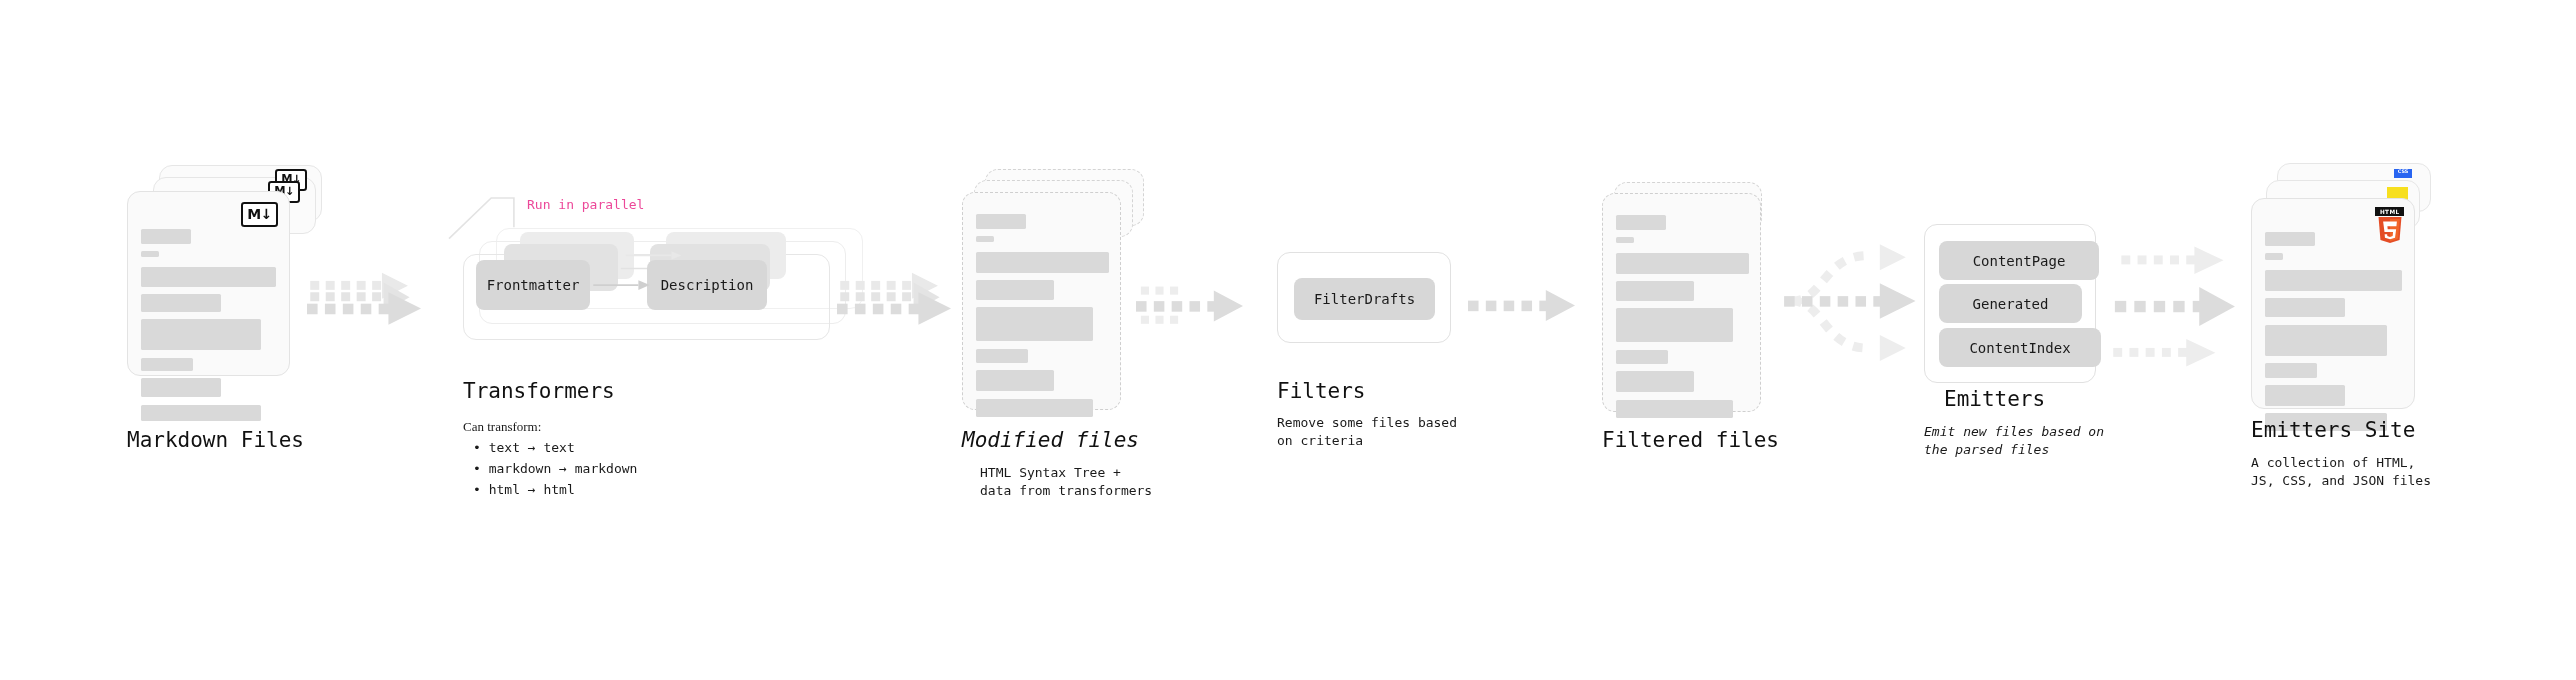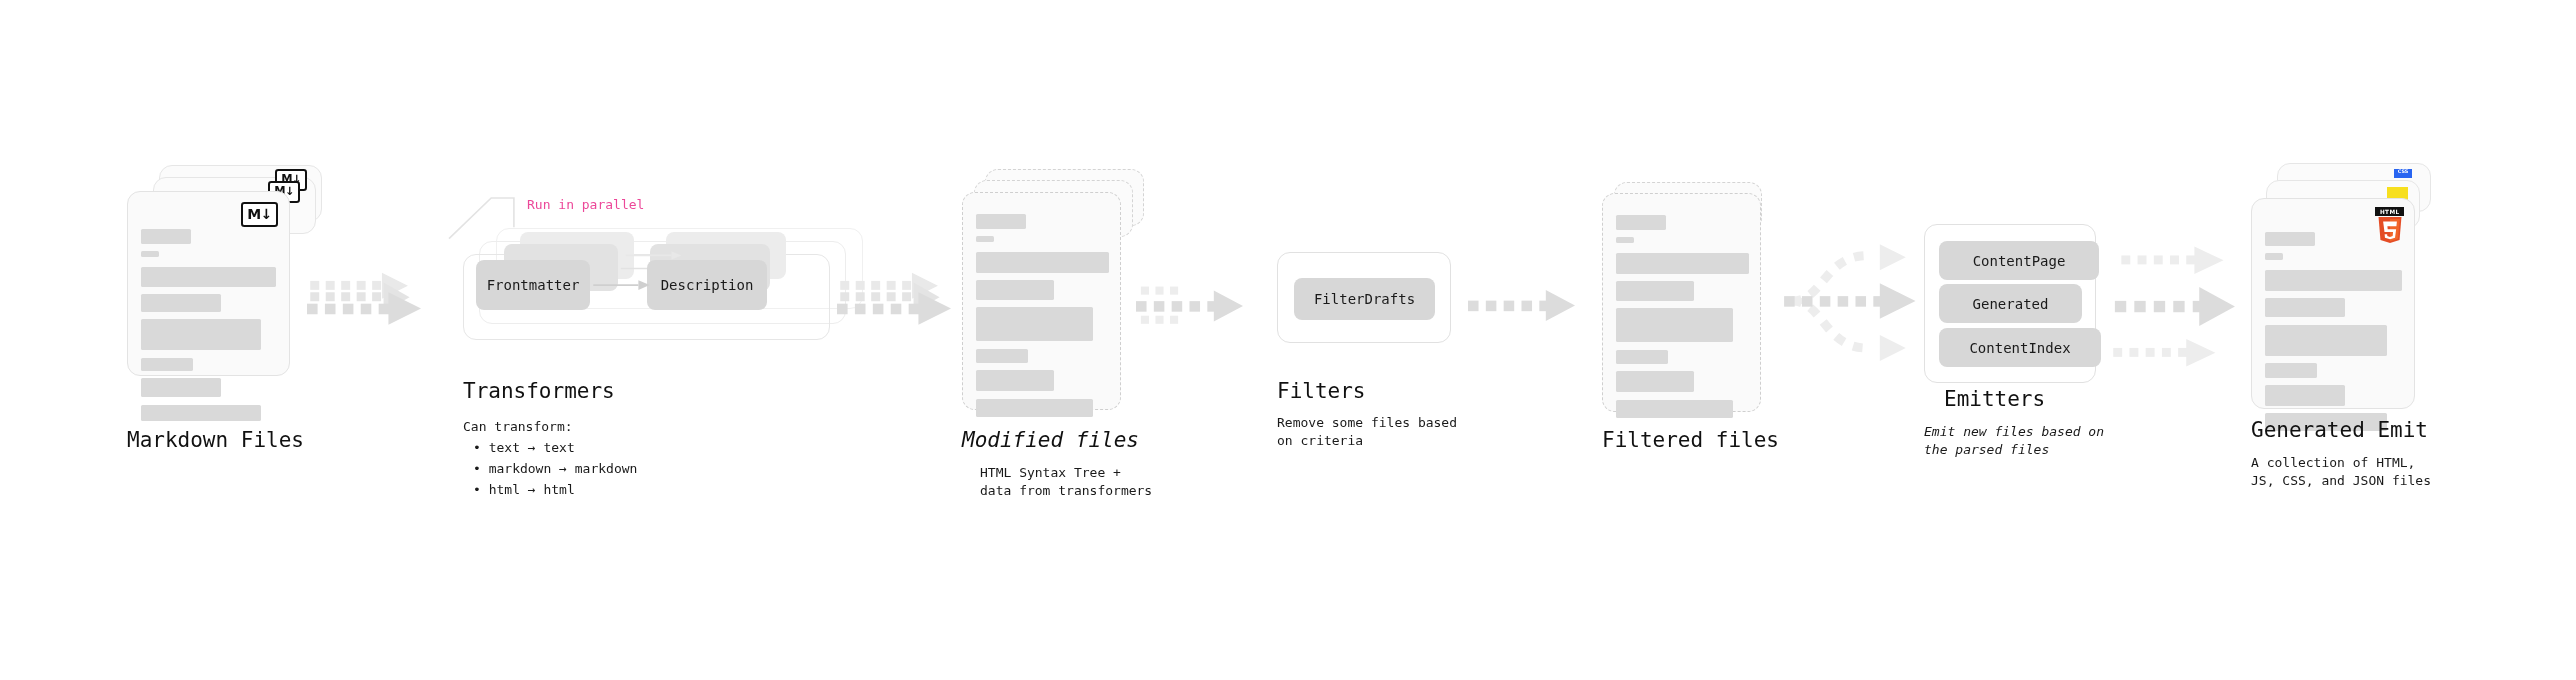--- a/index.html
+++ b/index.html
@@ -205,21 +205,21 @@
     <div class="chip" style="left:647px;top:260px;width:120px;height:50px;">
       <span>Description</span>
     </div>
 
     <svg class="node" style="left:593px;top:273px;width:65px;height:29px;" viewBox="0 0 80 36">
       <path d="M0 15 H 56" stroke="#cfcfcf" stroke-width="2" fill="none"></path>
       <polygon points="56,9 70,15 56,21" fill="#cfcfcf"></polygon>
     </svg>
 
     <div class="title" style="left:463px;top:379px;">Transformers</div>
-    <div class="sub" style="left:463px;top:418px;">Can transform:</div>
+    <div class="sub" style="left:463px;top:418px;font-family:Liberation Serif, serif;">Can transform:</div>
     <div class="sub" style="left:473px;top:439px;">• text → text</div>
     <div class="sub" style="left:473px;top:460px;">• markdown → markdown</div>
     <div class="sub" style="left:473px;top:481px;">• html → html</div>
   </div>
 
   <svg class="node" style="left:837px;top:276px;width:114px;height:57px;" viewBox="0 0 140 70">
     <g fill="#e9e9e9">
       <rect x="4" y="6" width="11" height="11"></rect>
         <rect x="23" y="6" width="11" height="11"></rect>
         <rect x="42" y="6" width="11" height="11"></rect>
@@ -410,19 +410,19 @@
         <div class="bar" style="width:18px;height:6.5px;margin-bottom:9.8px;"></div>
         <div class="bar" style="width:137px;height:21px;"></div>
         <div class="bar" style="width:80px;height:19.5px;"></div>
         <div class="bar" style="width:122px;height:31px;"></div>
         <div class="bar" style="width:52px;height:14.6px;"></div>
         <div class="bar" style="width:80px;height:21px;"></div>
         <div class="bar" style="width:122px;height:18px;"></div>
       </div>
     </div>
 
-    <div class="title" style="left:2251px;top:418px;">Generated Emit</div>
+    <div class="title" style="left:2251px;top:418px;">Emitters Site</div>
     <div class="sub" style="left:2251px;top:454px;">A collection of HTML,
 JS, CSS, and JSON files</div>
   </div>
 
 </div>
 
 
 </body></html>

